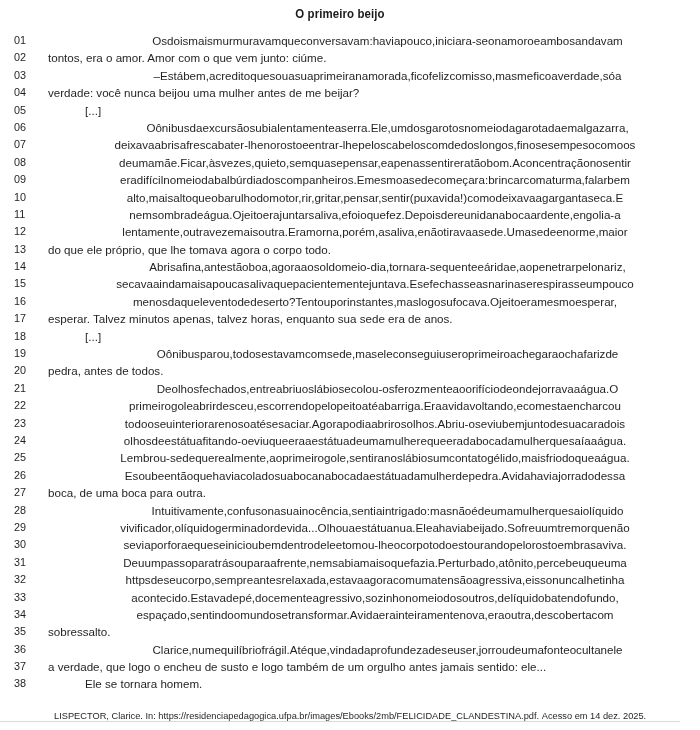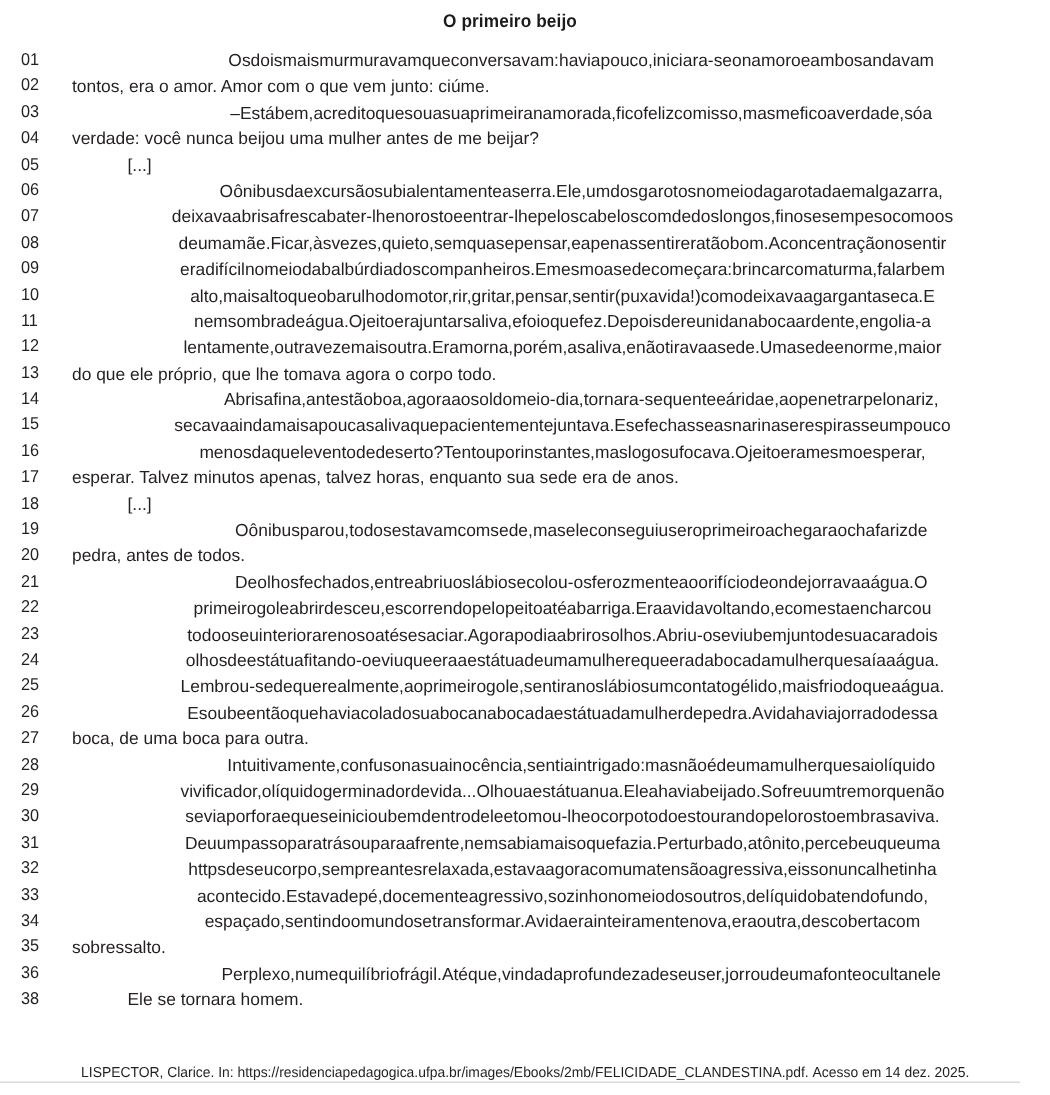--- a/index.html
+++ b/index.html
@@ -792,41 +792,45 @@
           <span>com</span>
         </span>
       </div>
       <div class="text-line">
         <span class="line-number">35</span>
         <span class="line-text flush">sobressalto.</span>
       </div>
       <div class="text-line">
         <span class="line-number">36</span>
         <span class="line-text indent justify">
-          <span>Perplexo,</span>
+          <span>Clarice,</span>
           <span>num</span>
           <span>equilíbrio</span>
           <span>frágil.</span>
           <span>Até</span>
           <span>que,</span>
           <span>vinda</span>
           <span>da</span>
           <span>profundeza</span>
           <span>de</span>
           <span>seu</span>
           <span>ser,</span>
           <span>jorrou</span>
           <span>de</span>
           <span>uma</span>
           <span>fonte</span>
           <span>oculta</span>
           <span>nele</span>
         </span>
       </div>
       <div class="text-line">
+        <span class="line-number">37</span>
+        <span class="line-text flush">a verdade, que logo o encheu de susto e logo também de um orgulho antes jamais sentido: ele...</span>
+      </div>
+      <div class="text-line">
         <span class="line-number">38</span>
         <span class="line-text indent flush">Ele se tornara homem.</span>
       </div>
     </div>
 
   <div class="source-wrap">
     <div class="source-line">
       <span>LISPECTOR, Clarice.</span><span>&nbsp;</span><span class="ital">In:</span><span>&nbsp;</span><span>https://residenciapedagogica.ufpa.br/images/Ebooks/2mb/FELICIDADE_CLANDESTINA.pdf.</span><span>&nbsp;</span><span>Acesso em 14 dez. 2025.</span>
     </div>
     <div class="bottom-rule"></div>

